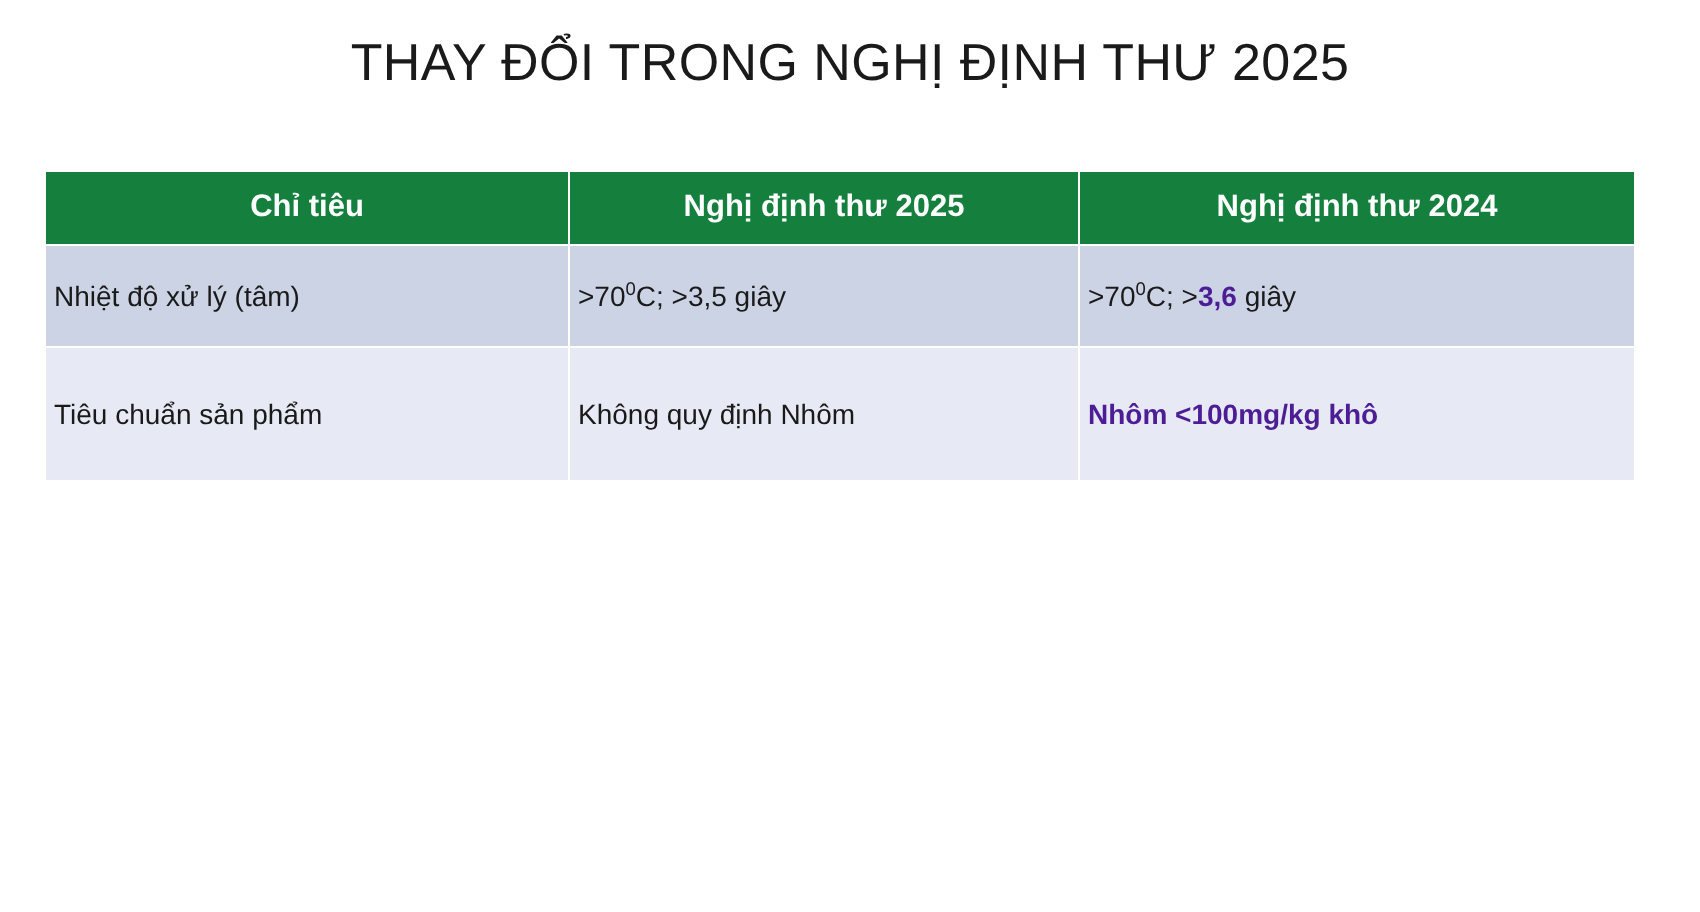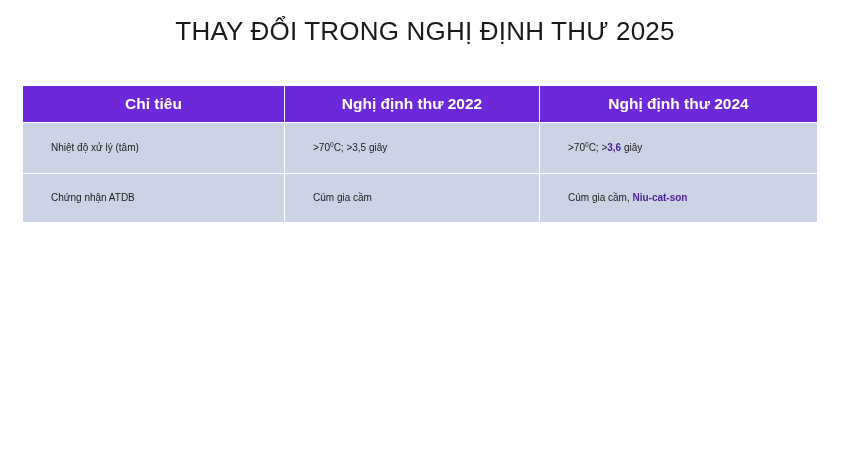--- a/index.html
+++ b/index.html
@@ -48,37 +48,37 @@
     border-spacing: 1px 1px;
     table-layout: fixed;
     background: #ffffff;
   }
 
   table.data-table col.c1 { width: 261px; }
   table.data-table col.c2 { width: 254px; }
   table.data-table col.c3 { width: 277px; }
 
   thead th {
-    background: #6d28d9;
+    background: #15803d;
     color: #ffffff;
     font-size: 15.5px;
     font-weight: bold;
     text-align: center;
     height: 36px;
     padding: 0 6px;
     vertical-align: middle;
     border: 0;
     white-space: nowrap;
   }
 
   tbody td {
-    font-size: 10px;
+    font-size: 14px;
     color: #1a1a1a;
     vertical-align: middle;
-    padding: 0 28px;
+    padding: 0 4px;
     border: 0;
     line-height: 1.32;
   }
 
   tbody tr.band-dark td { background: #ccd3e4; }
   tbody tr.band-light td { background: #e7eaf4; }
 
   tbody tr.r1 td { height: 50px; }
   tbody tr.r2 td { height: 66px; }
   tbody tr.r3 td { height: 48px; }
@@ -108,44 +108,44 @@
   <div class="table-wrap">
     <table class="data-table">
       <colgroup>
         <col class="c1">
         <col class="c2">
         <col class="c3">
       </colgroup>
       <thead>
         <tr>
           <th>Chỉ tiêu</th>
-          <th>Nghị định thư 2022</th>
+          <th>Nghị định thư 2025</th>
           <th>Nghị định thư 2024</th>
         </tr>
       </thead>
       <tbody>
 
         <tr class="band-dark r1">
           <td>Nhiệt độ xử lý (tâm)</td>
           <td>
             <span>&gt;70</span><sup>0</sup><span>C; &gt;3,5 giây</span>
           </td>
           <td>
             <span>&gt;70</span><sup>0</sup><span>C; &gt;</span><span class="hl">3,6</span><span> giây</span>
           </td>
         </tr>
 
-
-        <tr class="band-dark r3">
-          <td>Chứng nhận ATDB</td>
-          <td>Cúm gia cầm</td>
+        <tr class="band-light r2">
+          <td>Tiêu chuẩn sản phẩm</td>
+          <td>Không quy định Nhôm</td>
           <td>
-            <span>Cúm gia cầm, </span><span class="hl">Niu-cat-son</span>
+            <span class="hl">Nhôm &lt;100mg/kg khô</span>
           </td>
         </tr>
+
 
 
 
       </tbody>
     </table>
   </div>
 
 </div>
 
 </body></html>

